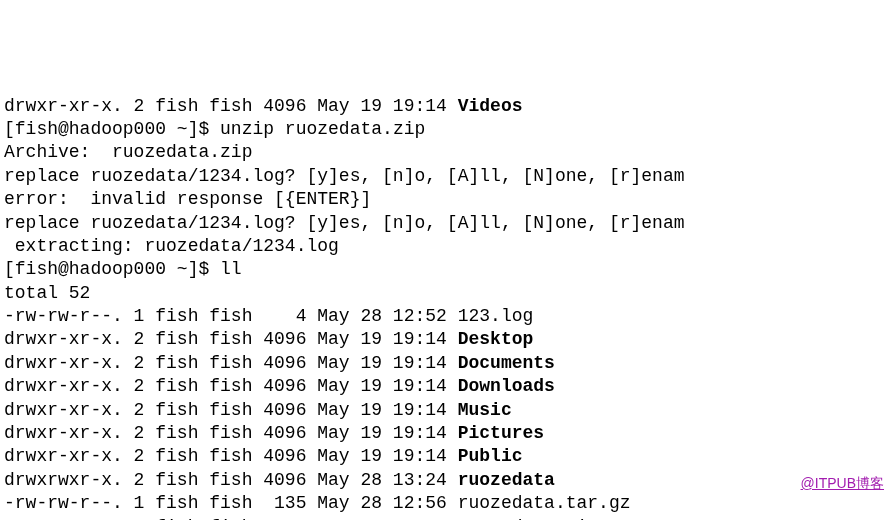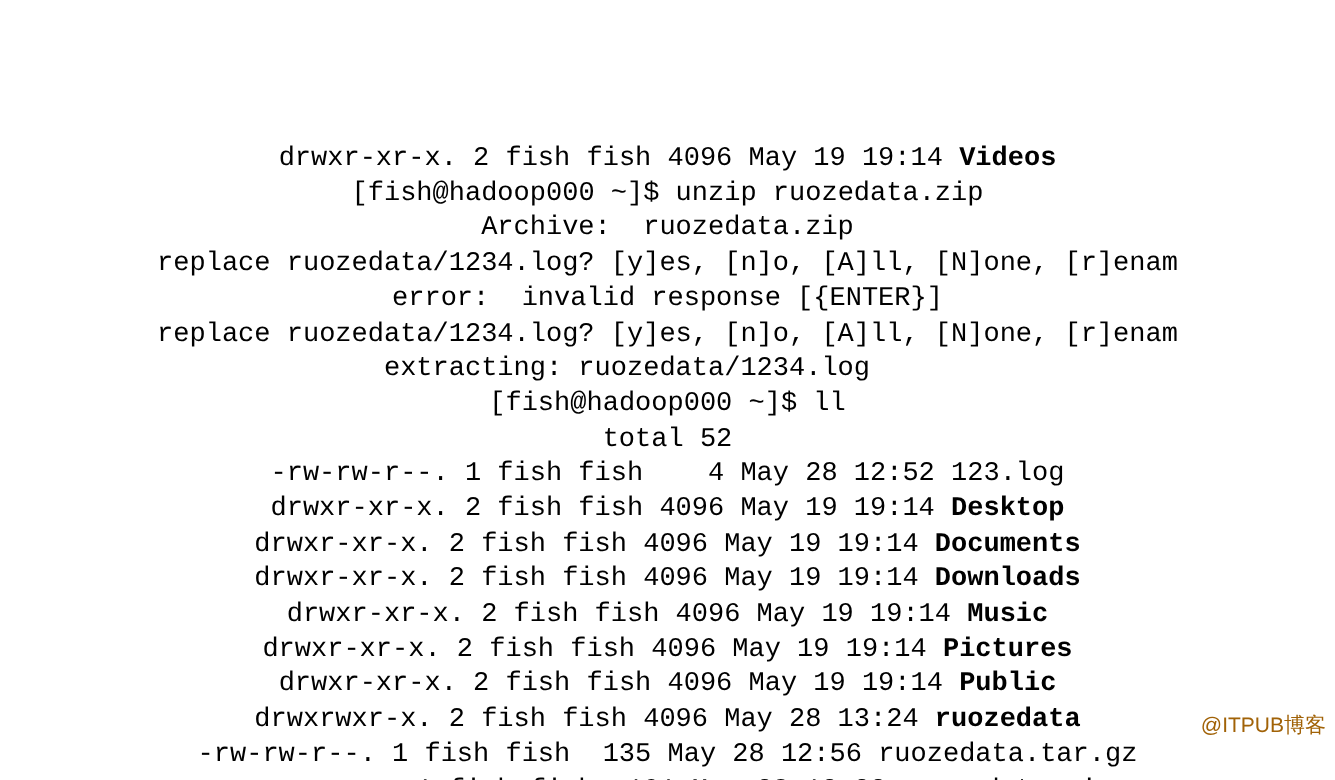--- a/index.html
+++ b/index.html
@@ -14,32 +14,32 @@
       color: #000000;
       width: 890px;
       height: 520px;
       overflow: hidden;
       line-height: 1.3;
       white-space: pre;
       padding: 1px 4px;
     }
     .line {
       display: block;
-      text-align: center;
     }
     .bold {
       font-weight: bold;
     }
     .watermark {
       position: absolute;
       right: 6px;
       bottom: 28px;
-      color: #a16207;
+      color: #a21caf;
       font-size: 14px;
       font-family: sans-serif;
+      text-decoration: underline;
     }
   </style>
 </head>
 <body>
 
 
 
 <div id="terminal"><div class="line">drwxr-xr-x. 2 fish fish 4096 May 19 19:14 <span class="bold">Videos</span></div><div class="line"><span>[fish@hadoop000 ~]$</span> <span>unzip ruozedata.zip</span></div><div class="line">Archive:  ruozedata.zip</div><div class="line">replace ruozedata/1234.log? [y]es, [n]o, [A]ll, [N]one, [r]enam</div><div class="line">error:  invalid response [{ENTER}]</div><div class="line">replace ruozedata/1234.log? [y]es, [n]o, [A]ll, [N]one, [r]enam</div><div class="line"> extracting: ruozedata/1234.log      </div><div class="line"><span>[fish@hadoop000 ~]$</span> <span>ll</span></div><div class="line">total 52</div><div class="line">-rw-rw-r--. 1 fish fish    4 May 28 12:52 <span>123.log</span></div><div class="line">drwxr-xr-x. 2 fish fish 4096 May 19 19:14 <span class="bold">Desktop</span></div><div class="line">drwxr-xr-x. 2 fish fish 4096 May 19 19:14 <span class="bold">Documents</span></div><div class="line">drwxr-xr-x. 2 fish fish 4096 May 19 19:14 <span class="bold">Downloads</span></div><div class="line">drwxr-xr-x. 2 fish fish 4096 May 19 19:14 <span class="bold">Music</span></div><div class="line">drwxr-xr-x. 2 fish fish 4096 May 19 19:14 <span class="bold">Pictures</span></div><div class="line">drwxr-xr-x. 2 fish fish 4096 May 19 19:14 <span class="bold">Public</span></div><div class="line">drwxrwxr-x. 2 fish fish 4096 May 28 13:24 <span class="bold">ruozedata</span></div><div class="line">-rw-rw-r--. 1 fish fish  135 May 28 12:56 <span>ruozedata.tar.gz</span></div><div class="line">-rw-rw-r--. 1 fish fish  191 May 28 13:22 <span>ruozedata.zip</span></div></div>
 <div class="watermark">@ITPUB博客</div>
 

